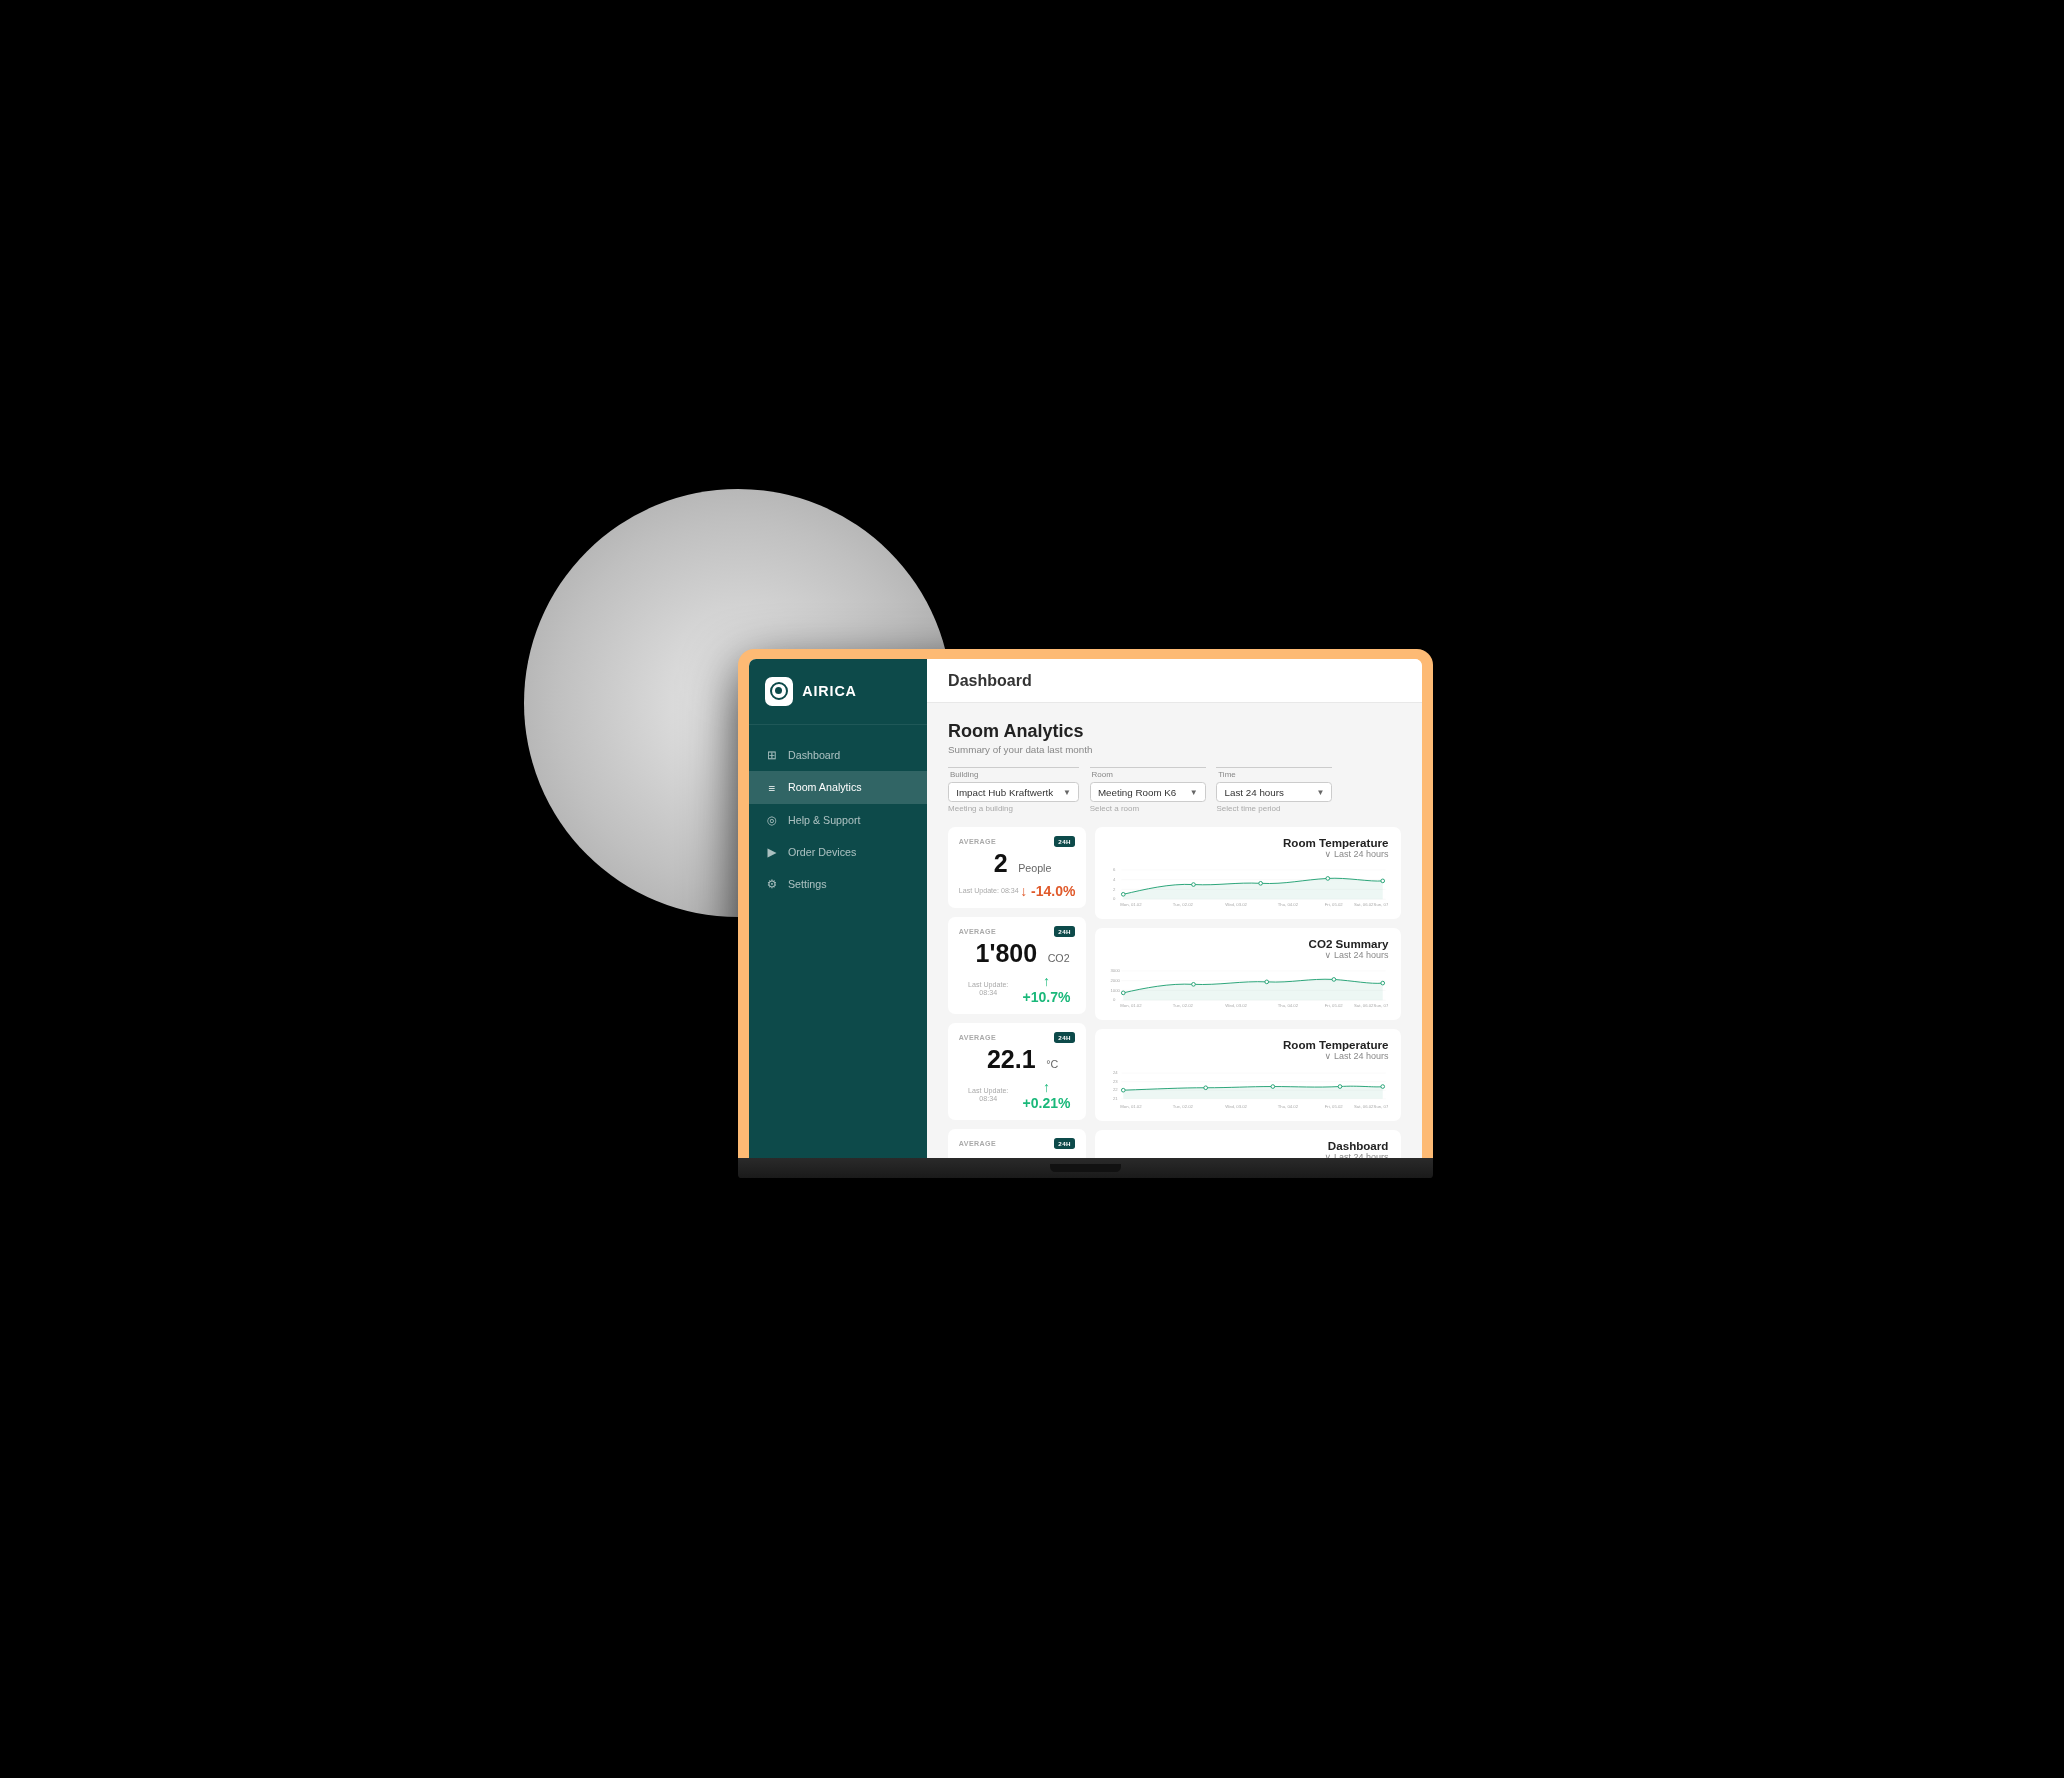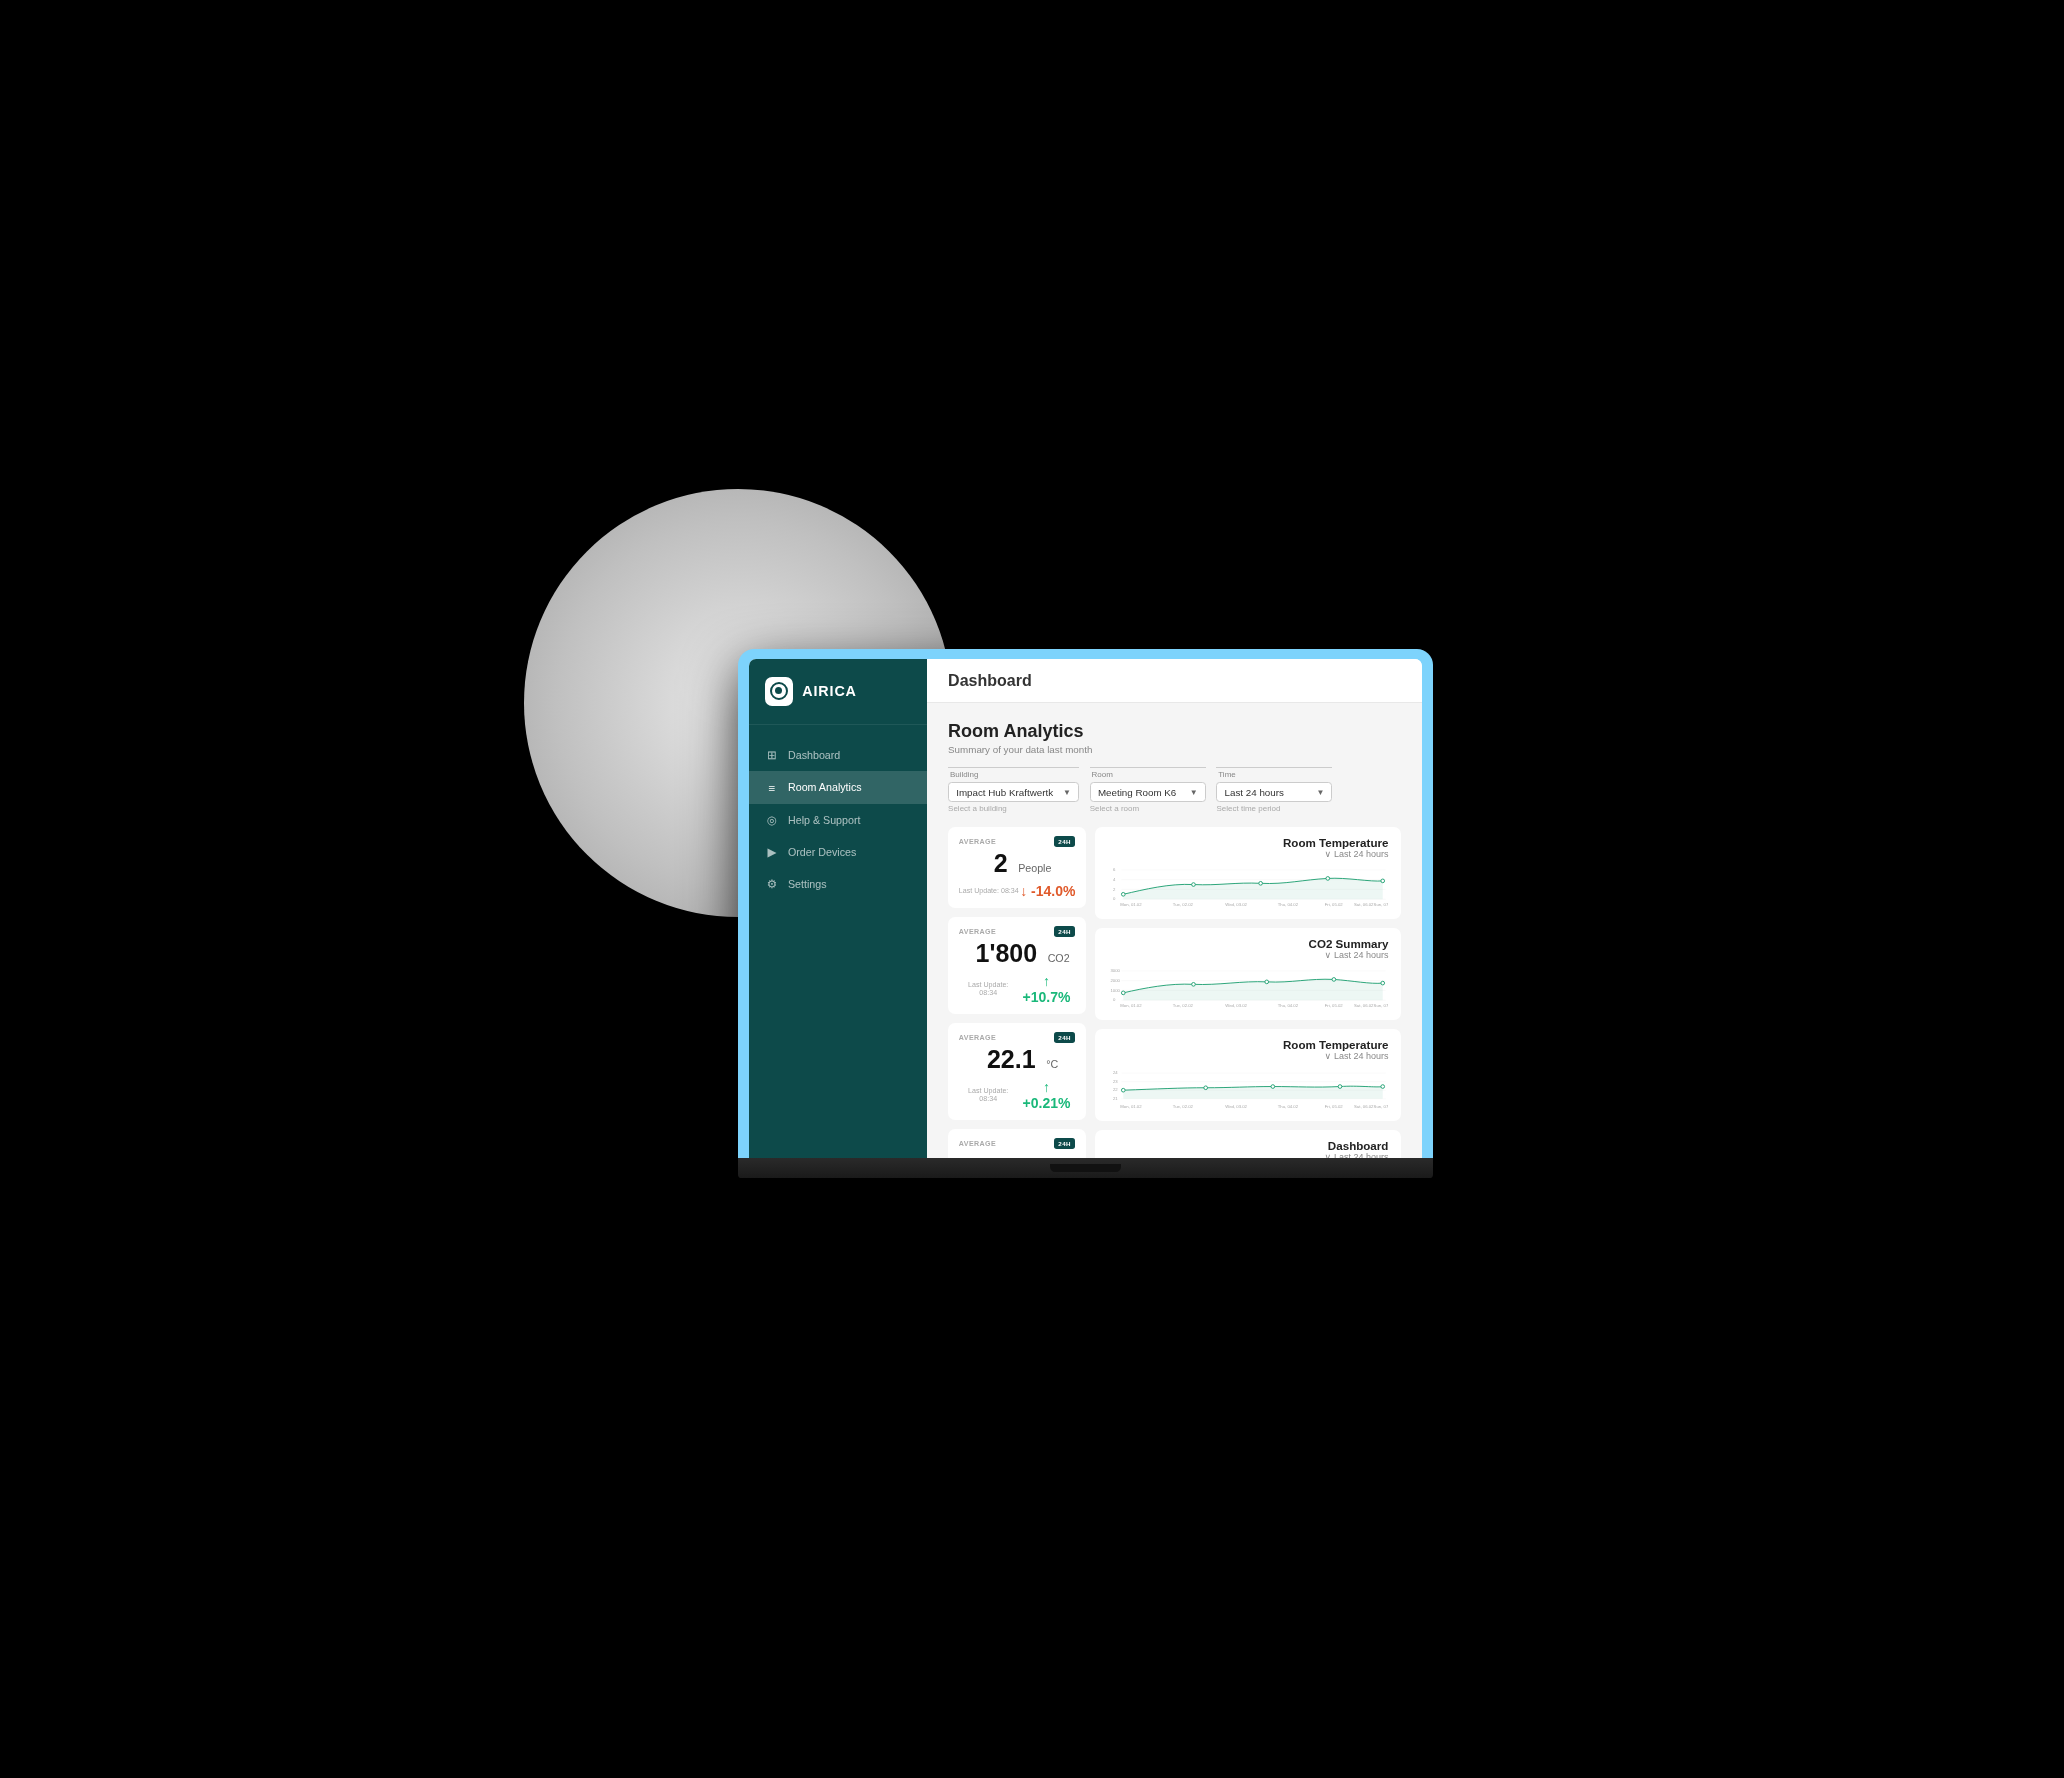--- a/index.html
+++ b/index.html
@@ -35,21 +35,21 @@
     .laptop {
       position: absolute;
       top: 107px;
       left: 107px;
       right: 0;
       bottom: 0;
       z-index: 1;
     }
 
     .laptop-screen-outer {
-      background: #7dd3fc;
+      background: #fdba74;
       border-radius: 16px 16px 0 0;
       padding: 10.7px 10.7px 0 10.7px;
       box-shadow: 0 18px 53px rgba(0,0,0,0.8);
     }
 
     .laptop-screen-inner {
       background: #fff;
       border-radius: 7.1px 7.1px 0 0;
       overflow: hidden;
       display: flex;
@@ -422,21 +422,21 @@
             <div class="section-title">Room Analytics</div>
             <div class="section-subtitle">Summary of your data last month</div>
 
             <div class="filters-row">
               <div class="filter-group">
                 <div class="filter-label">Building</div>
                 <div class="filter-select-wrapper">
                   <span>Impact Hub Kraftwertk</span>
                   <span class="chevron">▼</span>
                 </div>
-                <div class="filter-hint">Select a building</div>
+                <div class="filter-hint">Meeting a building</div>
               </div>
               <div class="filter-group">
                 <div class="filter-label">Room</div>
                 <div class="filter-select-wrapper">
                   <span>Meeting Room K6</span>
                   <span class="chevron">▼</span>
                 </div>
                 <div class="filter-hint">Select a room</div>
               </div>
               <div class="filter-group">

